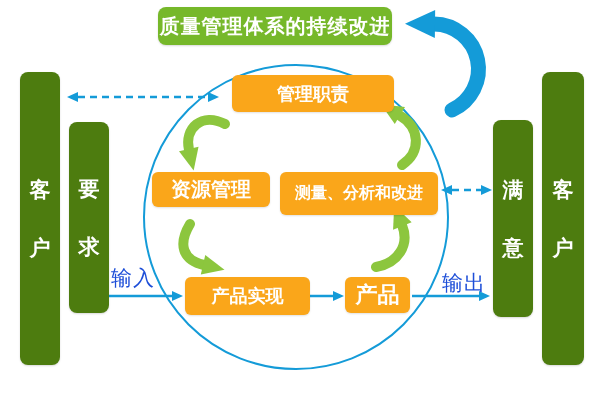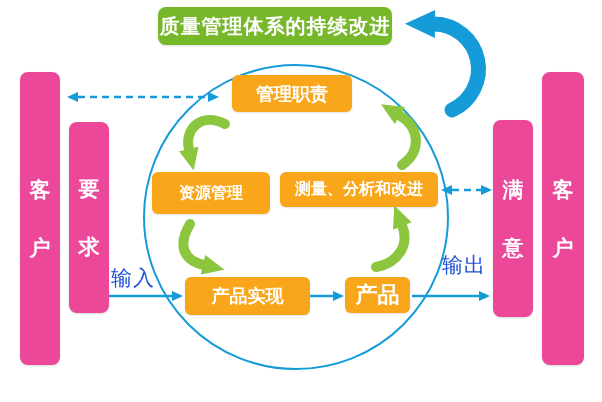--- a/index.html
+++ b/index.html
@@ -19,53 +19,53 @@
   .banner{
     left:158px;top:7px;width:234px;height:38px;
     background:#76b82a;border-radius:8px;
     display:flex;align-items:center;justify-content:center;
     color:#ffffff;font-size:20px;font-weight:bold;
     box-shadow:0 1px 2px rgba(0,0,0,.15);
     letter-spacing:1px;
   }
 
   .vbar{
-    background:#ec4899;border-radius:8px;
+    background:#4d7c0f;border-radius:8px;
     display:flex;align-items:center;justify-content:center;
     box-shadow:0 1px 2px rgba(0,0,0,.15);
   }
   .vbar .vtext{
     width:24px;
     color:#ffffff;font-size:21px;font-weight:bold;
     line-height:58px;text-align:center;
     word-break:break-all;
   }
   .bar-cust-left {left:20px; top:72px; width:40px;height:293px;}
   .bar-req       {left:69px; top:122px;width:40px;height:191px;}
   .bar-sat       {left:493px;top:120px;width:40px;height:197px;}
   .bar-cust-right{left:542px;top:72px; width:42px;height:293px;}
 
   .obox{
     background:#faa61a;border-radius:6px;
     display:flex;align-items:center;justify-content:center;
     color:#ffffff;font-weight:bold;
     box-shadow:0 1px 2px rgba(0,0,0,.12);
   }
-  .box-management {left:232px;top:75px; width:120px;height:37px;font-size:18px;}
-  .box-resources  {left:152px;top:172px;width:118px;height:42px;font-size:16px;}
-  .box-measurement{left:280px;top:172px;width:158px;height:35px;font-size:16px;}
+  .box-management {left:232px;top:75px; width:162px;height:37px;font-size:18px;}
+  .box-resources  {left:152px;top:172px;width:118px;height:35px;font-size:20px;}
+  .box-measurement{left:280px;top:172px;width:158px;height:43px;font-size:16px;}
   .box-realization{left:185px;top:277px;width:125px;height:38px;font-size:18px;}
   .box-product    {left:345px;top:277px;width:65px; height:36px;font-size:22px;}
 
   .flowlabel{
     color:#1d4ed8;font-size:21px;font-weight:normal;
     letter-spacing:1px;
   }
   .label-input {left:111px;top:264px;}
-  .label-output{left:442px;top:251px;}
+  .label-output{left:442px;top:269px;}
 </style>
 </head>
 <body>
 
 <div class="stage">
 
   <svg class="layer-svg" width="602" height="402" viewBox="0 0 602 402">
     <defs>
       <marker id="mblue" markerUnits="userSpaceOnUse" markerWidth="13" markerHeight="13" refX="1" refY="6.5" orient="auto">
         <path d="M1,1.5 L12,6.5 L1,11.5 Z" fill="#149bd8"></path>

